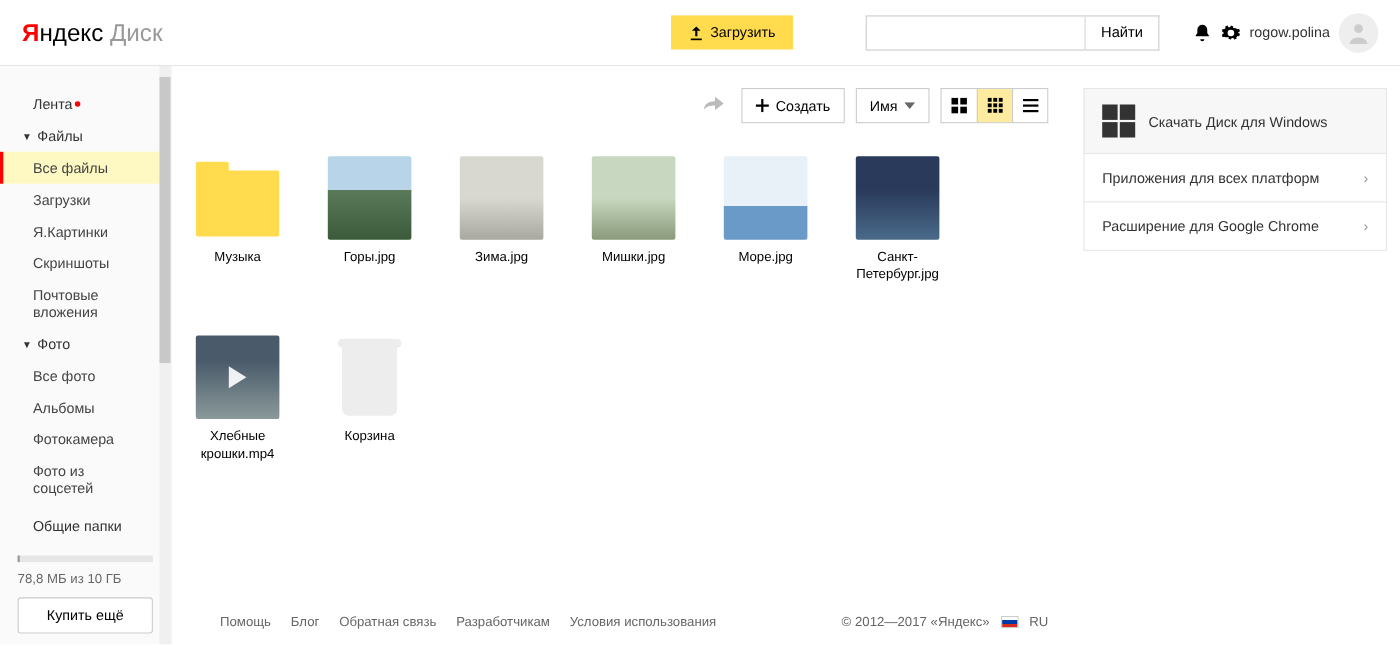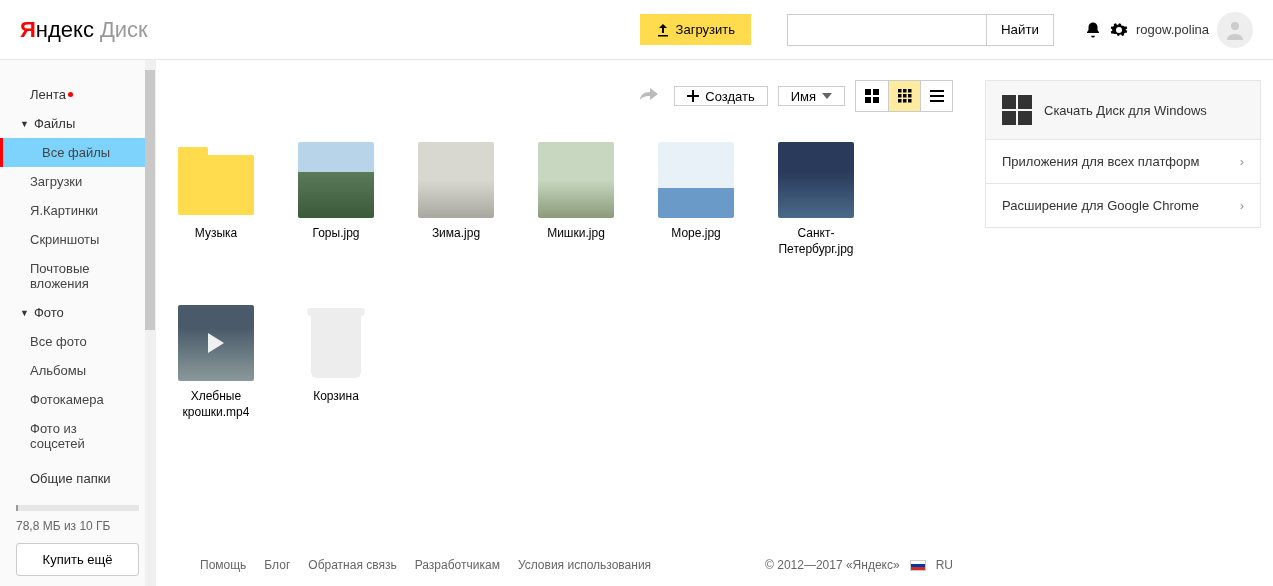--- a/index.html
+++ b/index.html
@@ -7,51 +7,51 @@
 
 
 .header { display: flex; align-items: center; height: 60px; padding: 0 20px; border-bottom: 1px solid #e6e6e6; }
 .logo { display: flex; align-items: baseline; font-size: 22px; font-weight: 400; margin-right: 60px; }
 .logo-ya { color: #f00; font-weight: bold; }
 .logo-rest { color: #000; }
 .logo-disk { color: #999; margin-left: 6px; font-weight: 300; }
 .top-nav { display: flex; gap: 20px; font-size: 12px; letter-spacing: 0.5px; color: #666; }
 .top-nav span { cursor: pointer; }
 .header-spacer { flex: 1; }
-.upload-btn { background: #ffdb4d; border: none; padding: 8px 16px; font-size: 13px; cursor: pointer; display: flex; align-items: flex-end; gap: 6px; }
+.upload-btn { background: #ffdb4d; border: none; padding: 8px 16px; font-size: 13px; cursor: pointer; display: flex; align-items: flex-end; gap: 6px; margin-right: 30px; }
 .search-box { display: flex; margin-right: 30px; padding-left: 36px; }
 .search-input { width: 200px; height: 32px; border: 1px solid #ccc; padding: 0 8px; font-size: 13px; }
 .search-btn { height: 32px; padding: 0 14px; border: 1px solid #ccc; border-left: none; background: #fff; cursor: pointer; }
 .header-icons { display: flex; align-items: center; gap: 8px; }
 .header-icons .icn { width: 18px; height: 18px; cursor: pointer; }
 .username { font-size: 13px; color: #333; cursor: pointer; }
 .avatar { width: 36px; height: 36px; border-radius: 50%; background: #eee; display: flex; align-items: center; justify-content: center; cursor: pointer; }
 
 
 .layout { display: flex; height: calc(586px - 60px); }
 .sidebar { width: 156px; background: #fafafa; border-right: 1px solid #eee; display: flex; flex-direction: column; position: relative; padding-top: 20px; }
 .sidebar-scroll { position: absolute; right: 0; top: 0; bottom: 0; width: 10px; background: #f0f0f0; }
 .sidebar-thumb { background: #c8c8c8; width: 10px; height: 260px; margin-top: 10px; }
 .nav-item { padding: 7px 20px; font-size: 13px; color: #333; cursor: pointer; display: flex; align-items: center; }
 .nav-item.section { font-weight: 400; }
 .nav-item.sub { padding-left: 30px; color: #444; }
-.nav-item.active { border-left: 3px solid #f00; padding-left: 39px; background:#7dd3fc; }
+.nav-item.active { border-left: 3px solid #f00; padding-left: 27px; background:#fef9c3; }
 .caret { font-size: 9px; margin-right: 5px; }
 .red-dot { width: 5px; height: 5px; background: #f00; border-radius: 50%; display: inline-block; margin-left: 2px; vertical-align: top; }
 .sidebar-bottom { margin-top: auto; padding: 12px 16px 16px; }
 .storage-bar { height: 6px; background: #e6e6e6; margin-bottom: 8px; }
 .storage-fill { height: 100%; width: 2%; background: #999; }
 .storage-text { font-size: 12px; color: #666; margin-bottom: 10px; }
 .buy-btn { width: 100%; padding: 8px; background: #fff; border: 1px solid #ccc; border-radius: 3px; cursor: pointer; font-size:13px; }
 
 
 .main { flex: 1; display: flex; }
 .content { flex: 1; padding: 20px 20px 0 20px; display: flex; flex-direction: column; }
 .toolbar { display: flex; justify-content: flex-end; align-items: center; gap: 10px; margin-bottom: 30px; }
-.tool-btn { height: 20px; padding: 0 12px; border: 1px solid #ccc; background: #fff; display: flex; align-items: center; gap: 6px; cursor: pointer; font-size: 13px; }
+.tool-btn { height: 32px; padding: 0 12px; border: 1px solid #ccc; background: #fff; display: flex; align-items: center; gap: 6px; cursor: pointer; font-size: 13px; }
 .share-icn { color: #999; font-size: 16px; cursor: pointer; margin-right:4px; }
 .view-toggle { display: flex; border: 1px solid #ccc; height: 32px; }
 .view-toggle div { width: 32px; display: flex; align-items: center; justify-content: center; cursor: pointer; }
 .view-toggle div.active { background: #ffeba0; }
 .view-toggle div + div { border-left: 1px solid #ccc; }
 
 .files { display: flex; flex-wrap: wrap; gap: 48px 40px; align-content: flex-start; }
 .file { width: 80px; text-align: center; cursor: pointer; }
 .file-thumb { width: 76px; height: 76px; margin: 0 auto 8px; background: #ddd; border-radius: 2px; display:flex; align-items:center; justify-content:center; overflow:hidden; }
 .file-label { font-size: 12px; line-height: 1.3; word-wrap: break-word; }

